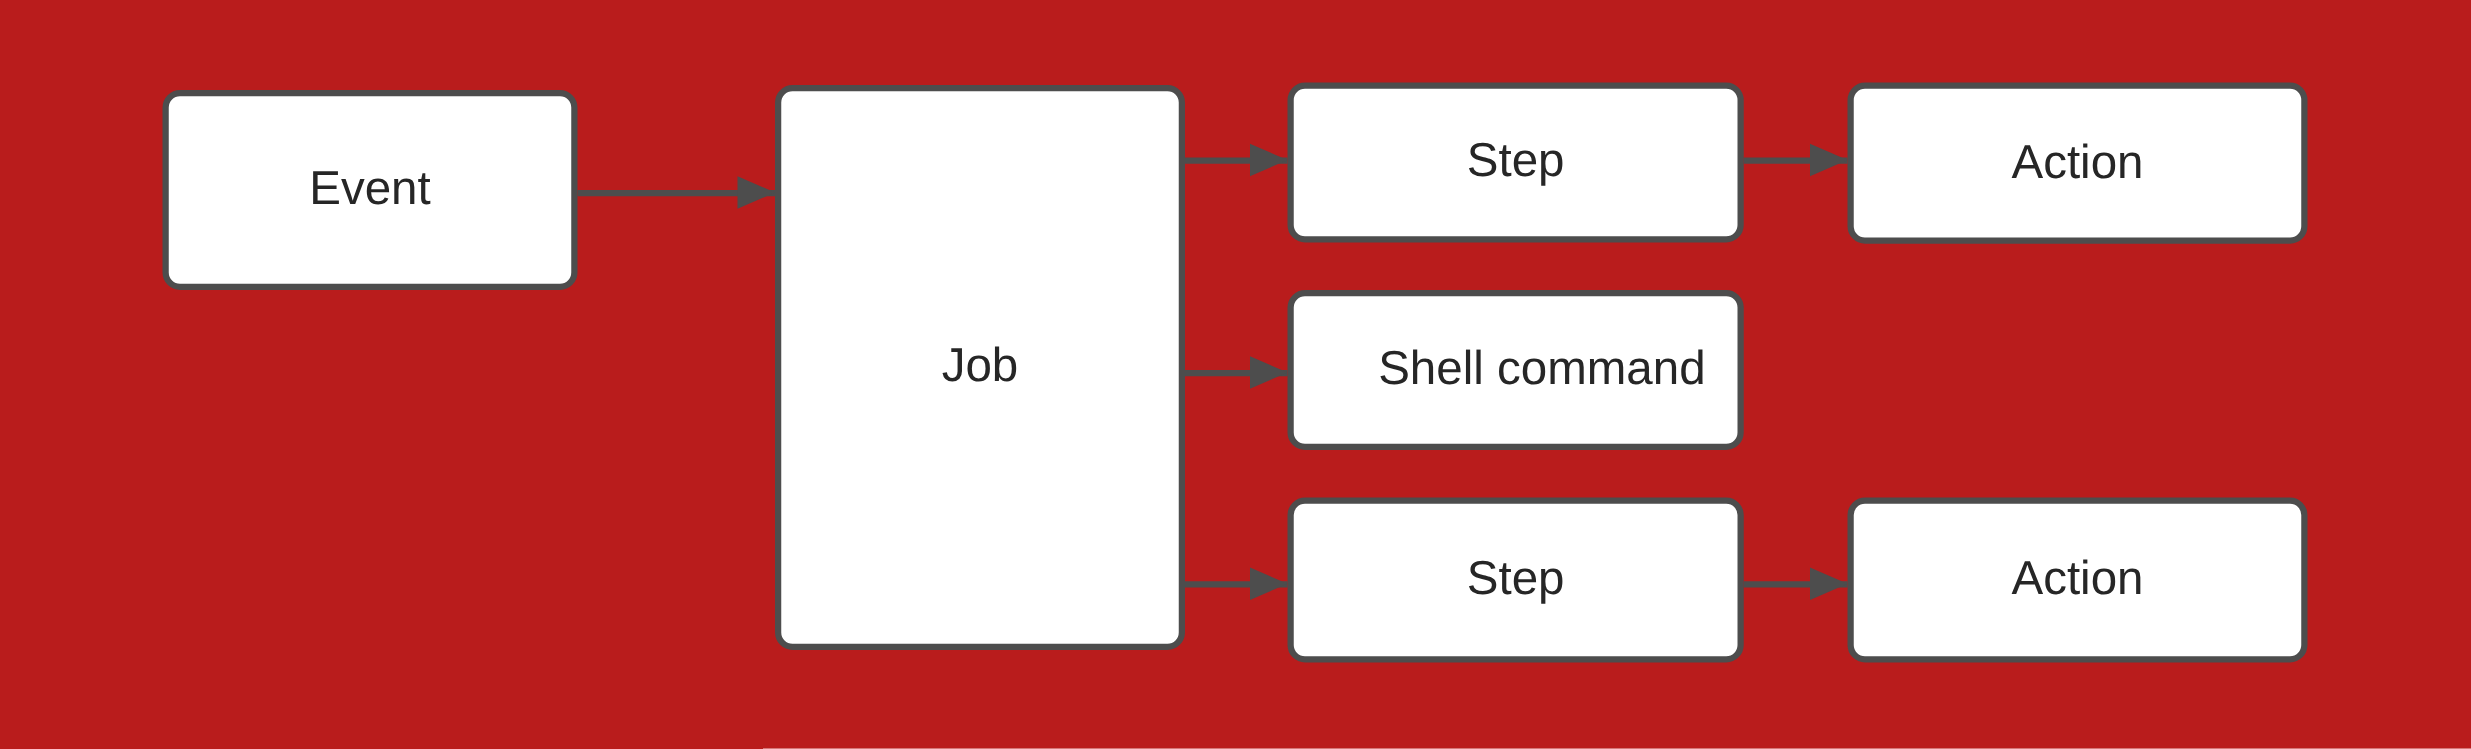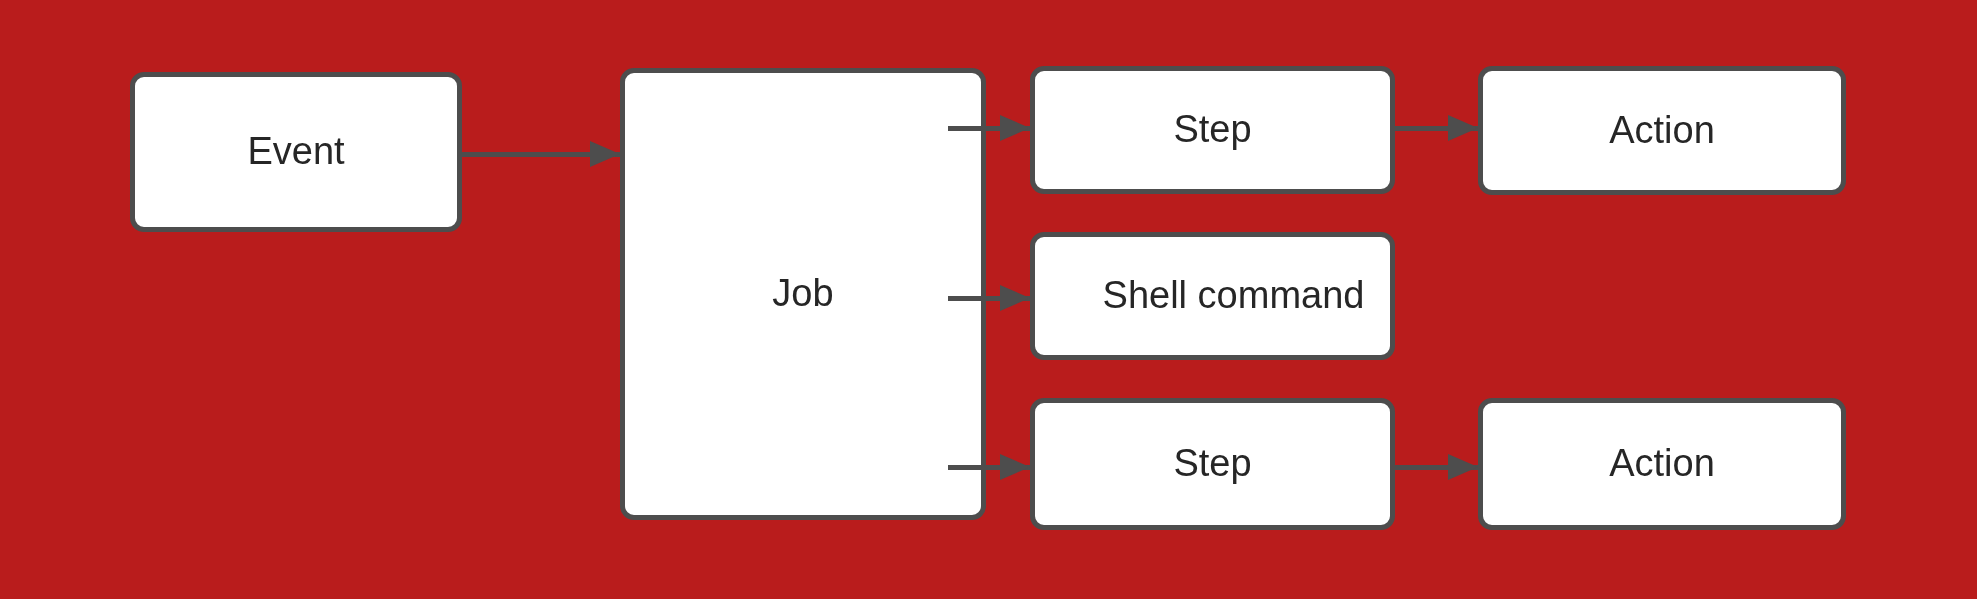--- a/index.html
+++ b/index.html
@@ -48,21 +48,21 @@
     top: -11px;
     width: 0;
     height: 0;
     border-top: 13px solid transparent;
     border-bottom: 13px solid transparent;
     border-left: 30px solid #4d4d4d;
   }
 
   
   #node-event        { left: 130px;  top: 72px;  width: 332px; height: 160px; }
-  #node-job          { left: 620px;  top: 68px;  width: 366px; height: 452px; }
+  #node-job          { left: 620px;  top: 68px;  width: 328px; height: 452px; }
   #node-step-1       { left: 1030px; top: 66px;  width: 365px; height: 128px; }
   #node-action-1     { left: 1478px; top: 66px;  width: 368px; height: 129px; }
   #node-shell        { left: 1030px; top: 232px; width: 365px; height: 128px; padding-left: 42px; }
   #node-step-2       { left: 1030px; top: 398px; width: 365px; height: 132px; }
   #node-action-2     { left: 1478px; top: 398px; width: 368px; height: 132px; }
 
   #edge-event-job        { left: 462px;  top: 152px; width: 158px; }
   #edge-job-step1        { left: 948px;  top: 126px; width: 82px;  }
   #edge-step1-action1    { left: 1395px; top: 126px; width: 83px;  }
   #edge-job-shell        { left: 948px;  top: 296px; width: 82px;  }

